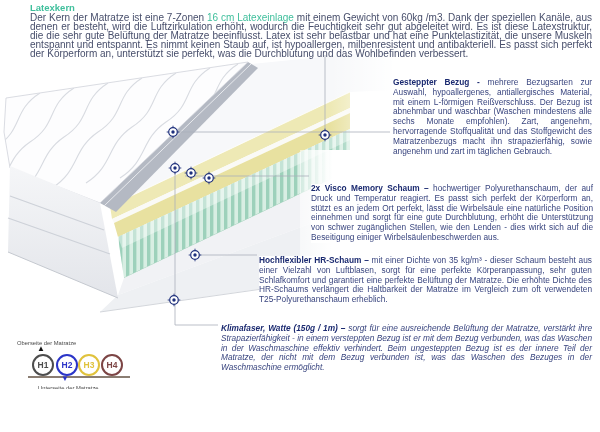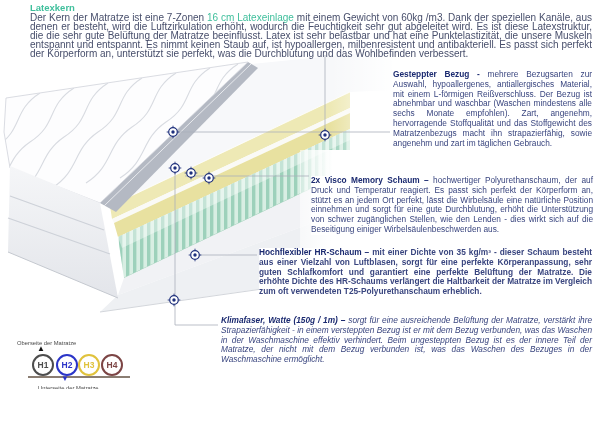--- a/index.html
+++ b/index.html
@@ -5,25 +5,25 @@
   html,body{margin:0;padding:0;background:#fff;}
   .stage{position:relative;width:600px;height:389px;background:#ffffff;overflow:hidden;
          font-family:"Liberation Sans","DejaVu Sans",sans-serif;}
   .illustration{position:absolute;left:0;top:0;width:600px;height:432px;}
   .txt{position:absolute;color:#3a4686;}
   .title{left:30px;top:2px;font-size:9.5px;font-weight:bold;color:#3fbf9c;}
   .intro{left:30px;top:13px;width:562px;font-size:10px;line-height:9px;
          text-align:justify;color:#474e6b;}
   .intro .hl{color:#3fbf9c;}
   .anno{position:absolute;background:#ffffff;font-size:8.3px;line-height:9.8px;
-        text-align:justify;color:#39457f;}
+        text-align:justify;color:#39457f;margin-top:8px;}
   .anno b{color:#1b2a70;}
   .anno-gesteppter{left:393px;top:70px;width:199px;}
   .anno-visco{left:311px;top:176px;width:282px;}
-  .anno-hr{left:259px;top:248px;width:333px;font-weight:bold;}
+  .anno-hr{left:259px;top:248px;width:333px;}
   .anno-klima{left:221px;top:316px;width:371px;font-style:italic;}
   
   .hs-label{position:absolute;font-size:5.8px;color:#4a4a4a;}
   .hs-top-label{left:17px;top:340px;}
   .hs-bottom-label{left:38px;top:385px;}
   .tri{position:absolute;font-size:8px;line-height:8px;}
   .tri-up{left:37px;top:345px;color:#111111;}
   .tri-down{left:61px;top:375px;color:#2b35c8;}
   .hcircle{position:absolute;top:354px;width:22px;height:22px;border-radius:50%;
            border:2px solid #444;box-sizing:border-box;background:#fff;

